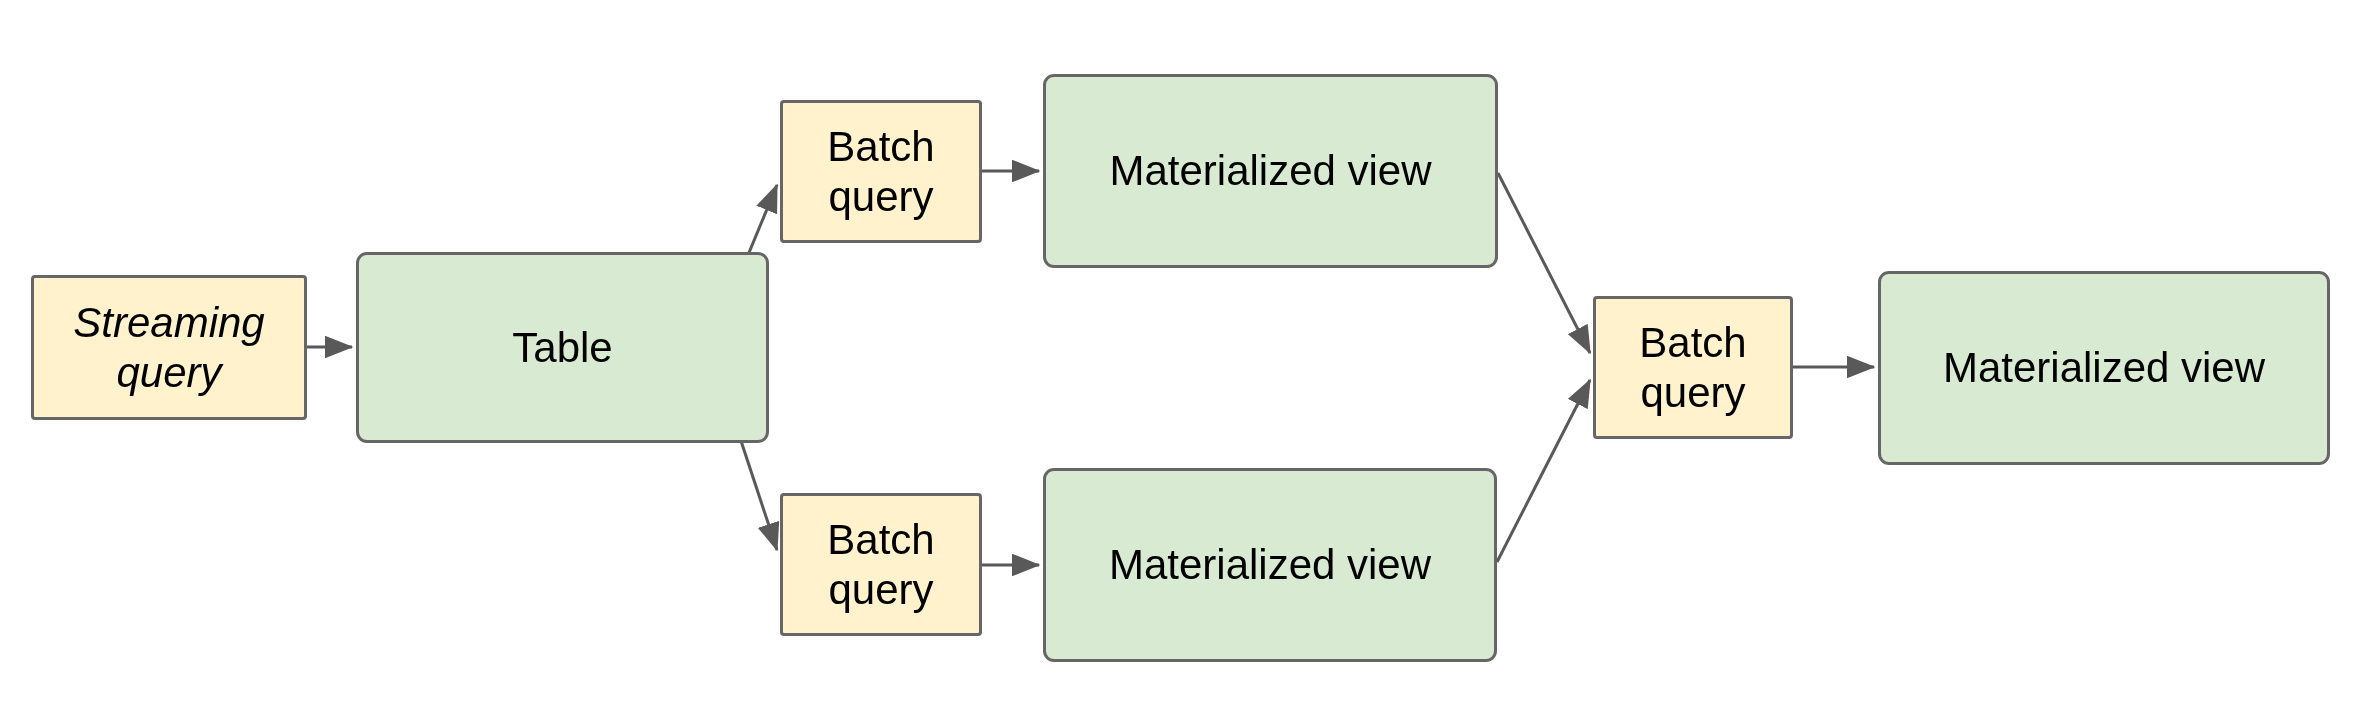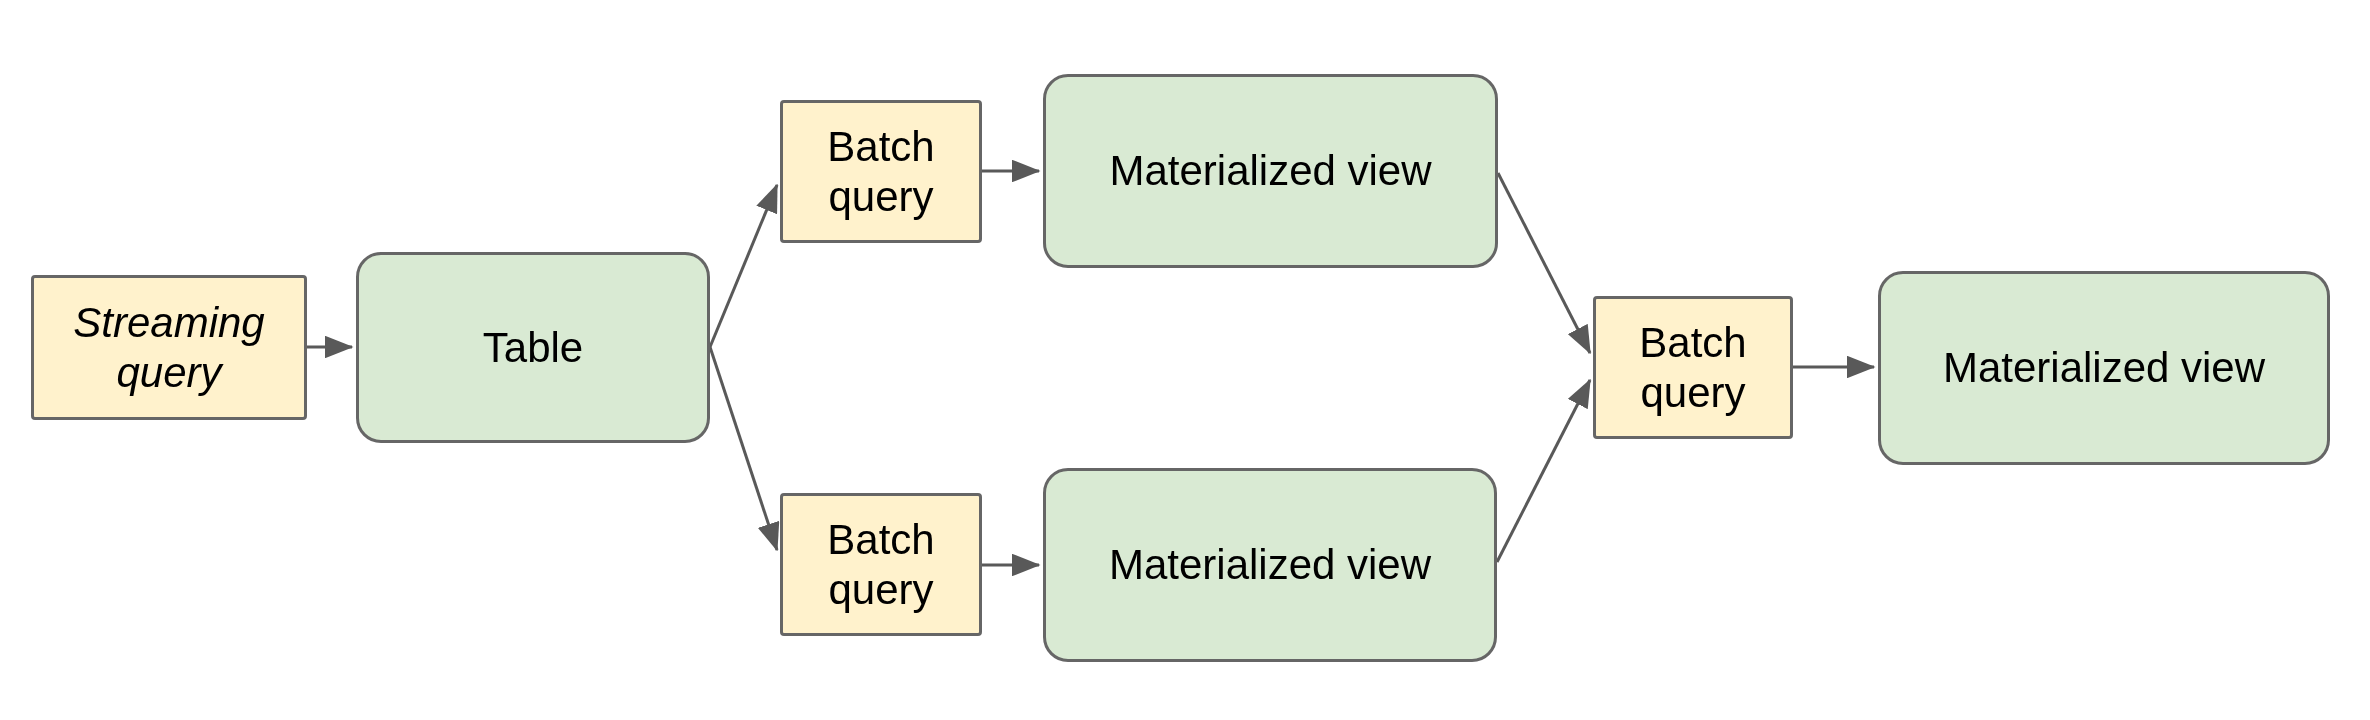--- a/index.html
+++ b/index.html
@@ -30,21 +30,21 @@
     text-align: center;
     color: #000000;
     font-size: 42px;
     line-height: 1.19;
     white-space: pre-line;
   }
   .node.rect {
     border-radius: 4px;
   }
   .node.rounded {
-    border-radius: 25px;
+    border-radius: 11px;
   }
   .node .label {
     display: block;
     padding: 0 8px;
   }
 </style>
 </head>
 <body>
 
 <div id="canvas">
@@ -61,21 +61,21 @@
         <line x1="710" y1="347" x2="777" y2="550" stroke="#595959" stroke-width="3" marker-end="url(#arrowhead)"></line>
         <line x1="982" y1="565" x2="1039" y2="565" stroke="#595959" stroke-width="3" marker-end="url(#arrowhead)"></line>
         <line x1="1498" y1="173" x2="1590" y2="353" stroke="#595959" stroke-width="3" marker-end="url(#arrowhead)"></line>
         <line x1="1497" y1="562" x2="1590" y2="380" stroke="#595959" stroke-width="3" marker-end="url(#arrowhead)"></line>
         <line x1="1793" y1="367" x2="1874" y2="367" stroke="#595959" stroke-width="3" marker-end="url(#arrowhead)"></line>
       </g>
   </svg>
   <div id="node-layer">
       <div class="node rect" style="left: 31px; top: 275px; width: 276px; height: 145px; background: rgb(255, 242, 204); border: 3px solid rgb(102, 102, 102); color: rgb(0, 0, 0); font-style: italic;"><span class="label">Streaming
 query</span></div>
-      <div class="node rounded" style="left: 356px; top: 252px; width: 354px; height: 191px; background: rgb(217, 234, 211); border: 3px solid rgb(102, 102, 102); color: rgb(0, 0, 0);"><span class="label">Table</span></div>
+      <div class="node rounded" style="left: 356px; top: 252px; width: 413px; height: 191px; background: rgb(217, 234, 211); border: 3px solid rgb(102, 102, 102); color: rgb(0, 0, 0);"><span class="label">Table</span></div>
       <div class="node rect" style="left: 780px; top: 100px; width: 202px; height: 143px; background: rgb(255, 242, 204); border: 3px solid rgb(102, 102, 102); color: rgb(0, 0, 0);"><span class="label">Batch
 query</span></div>
       <div class="node rounded" style="left: 1043px; top: 74px; width: 455px; height: 194px; background: rgb(217, 234, 211); border: 3px solid rgb(102, 102, 102); color: rgb(0, 0, 0);"><span class="label">Materialized view</span></div>
       <div class="node rect" style="left: 780px; top: 493px; width: 202px; height: 143px; background: rgb(255, 242, 204); border: 3px solid rgb(102, 102, 102); color: rgb(0, 0, 0);"><span class="label">Batch
 query</span></div>
       <div class="node rounded" style="left: 1043px; top: 468px; width: 454px; height: 194px; background: rgb(217, 234, 211); border: 3px solid rgb(102, 102, 102); color: rgb(0, 0, 0);"><span class="label">Materialized view</span></div>
       <div class="node rect" style="left: 1593px; top: 296px; width: 200px; height: 143px; background: rgb(255, 242, 204); border: 3px solid rgb(102, 102, 102); color: rgb(0, 0, 0);"><span class="label">Batch
 query</span></div>
       <div class="node rounded" style="left: 1878px; top: 271px; width: 452px; height: 194px; background: rgb(217, 234, 211); border: 3px solid rgb(102, 102, 102); color: rgb(0, 0, 0);"><span class="label">Materialized view</span></div>
     </div>

